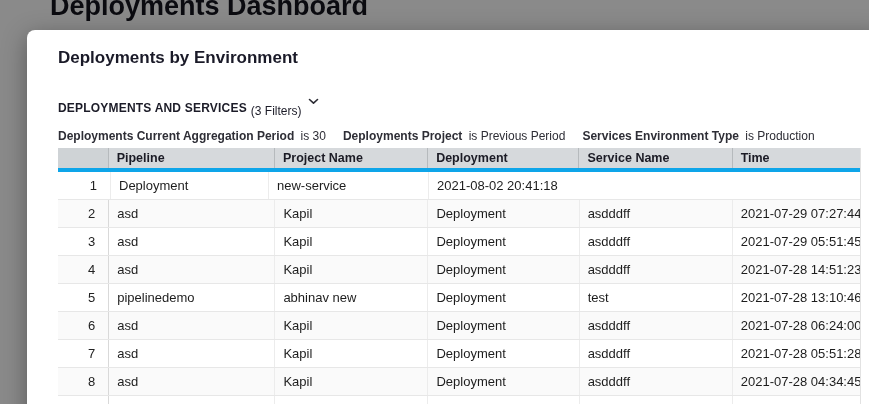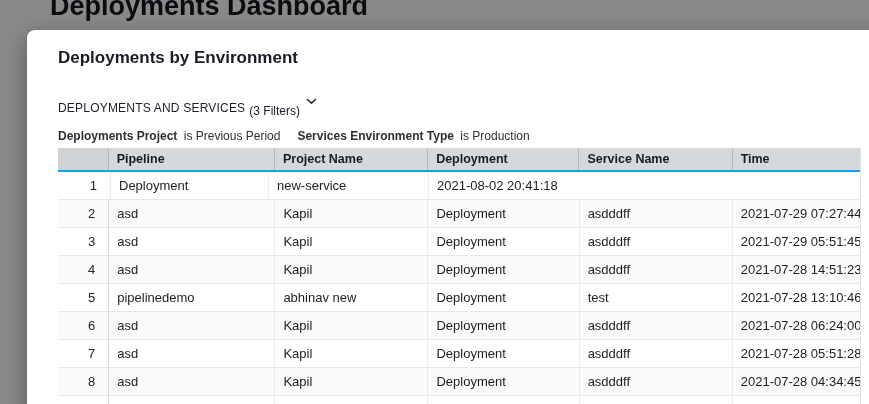--- a/index.html
+++ b/index.html
@@ -34,42 +34,42 @@
     margin: 18px 0 0 31px;
     font-size: 17px; font-weight: 700; color: #1a1a28;
   }
   .filter-group {
     margin: 17px 0 0 31px;
     display: flex; align-items: center;
     font-size: 12px; color: #1c1c28;
     cursor: pointer;
     width: max-content;
   }
-  .filter-group .group-label { font-weight: 400; letter-spacing: 0.2px; margin-top: 12px; }
+  .filter-group .group-label { font-weight: 700; letter-spacing: 0.2px; margin-top: 12px; }
   .filter-group .group-count { font-weight: 400; margin-left: 4px; margin-top: 19px; }
   .filter-group .chev { margin-left: 6px; display: inline-flex; }
   .filters {
     margin: 11px 0 0 31px;
     display: flex; gap: 17px;
     font-size: 12px; color: #2e2e36;
     white-space: nowrap;
   }
   .filter-item .f-name { font-weight: 700; }
   .filter-item .f-rest { font-weight: 400; margin-left: 3px; }
   
   .grid {
     position: absolute; left: 31px; top: 118px;
     width: 803px;
     border-right: 1px solid #e2e2e2;
     background: #fff;
   }
   .thead {
     display: flex; height: 24px;
     background: #d6d9dc;
-    border-bottom: 2px solid #0ea5e9;
+    border-bottom: 4px solid #0ea5e9;
     text-align: right;
   }
   .th {
     display: flex; align-items: center;
     padding-left: 8px;
     font-size: 12.5px; font-weight: 700; color: #1b1b25;
     border-left: 1px solid #b6babd;
     cursor: pointer;
     overflow: hidden; white-space: nowrap;
   }
@@ -122,20 +122,24 @@
     <span class="group-count">(3 Filters)</span>
     <span class="chev">
       <svg width="11" height="7" viewBox="0 0 11 7">
           <polyline points="1.5,1.5 5.5,5.2 9.5,1.5" fill="none" stroke="#2b2b33" stroke-width="1.6" stroke-linecap="round" stroke-linejoin="round"></polyline>
         </svg>
     </span>
   </div>
 
   <div class="filters">
     <div class="filter-item">
+      <span class="f-name">Deployments Current Aggregation Period</span>
+      <span class="f-rest">is 30</span>
+    </div>
+    <div class="filter-item">
       <span class="f-name">Deployments Project</span>
       <span class="f-rest">is Previous Period</span>
     </div>
     <div class="filter-item">
       <span class="f-name">Services Environment Type</span>
       <span class="f-rest">is Production</span>
     </div>
   </div>
 
   <div class="grid">

